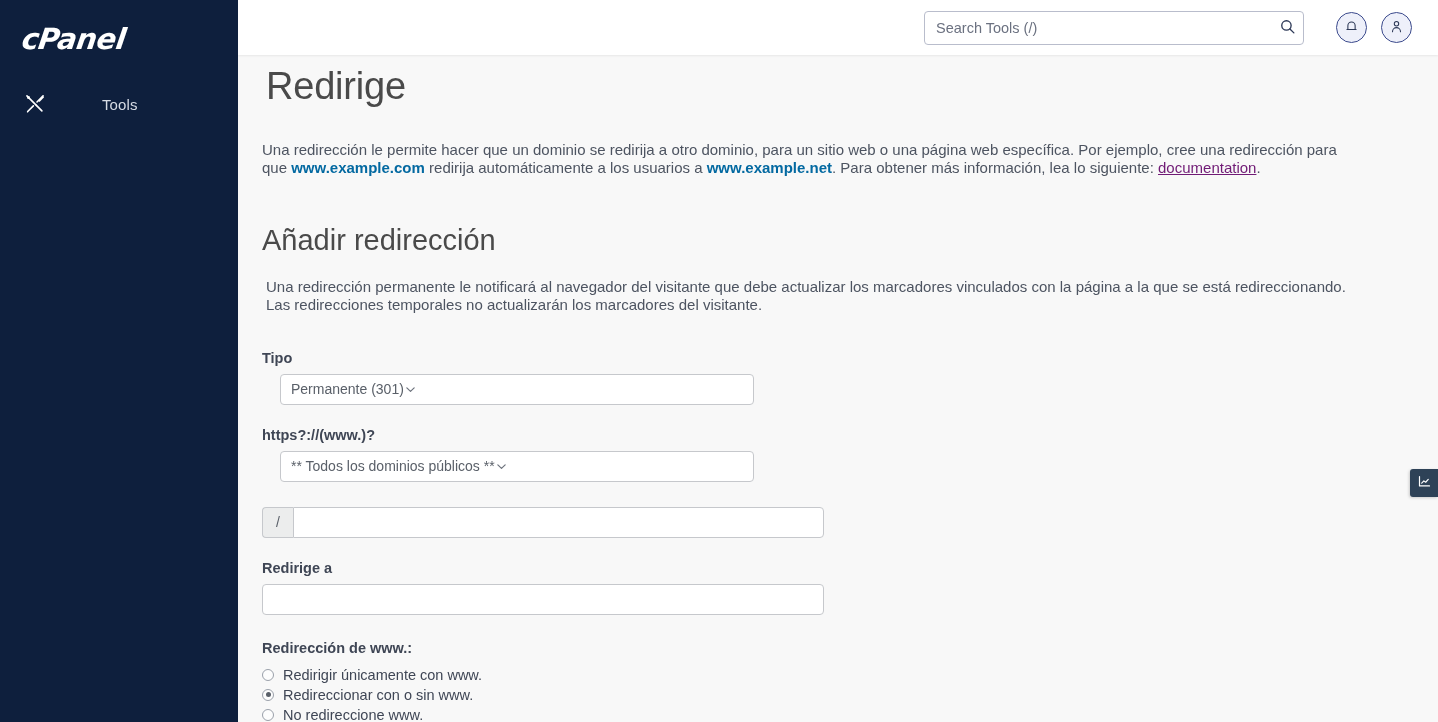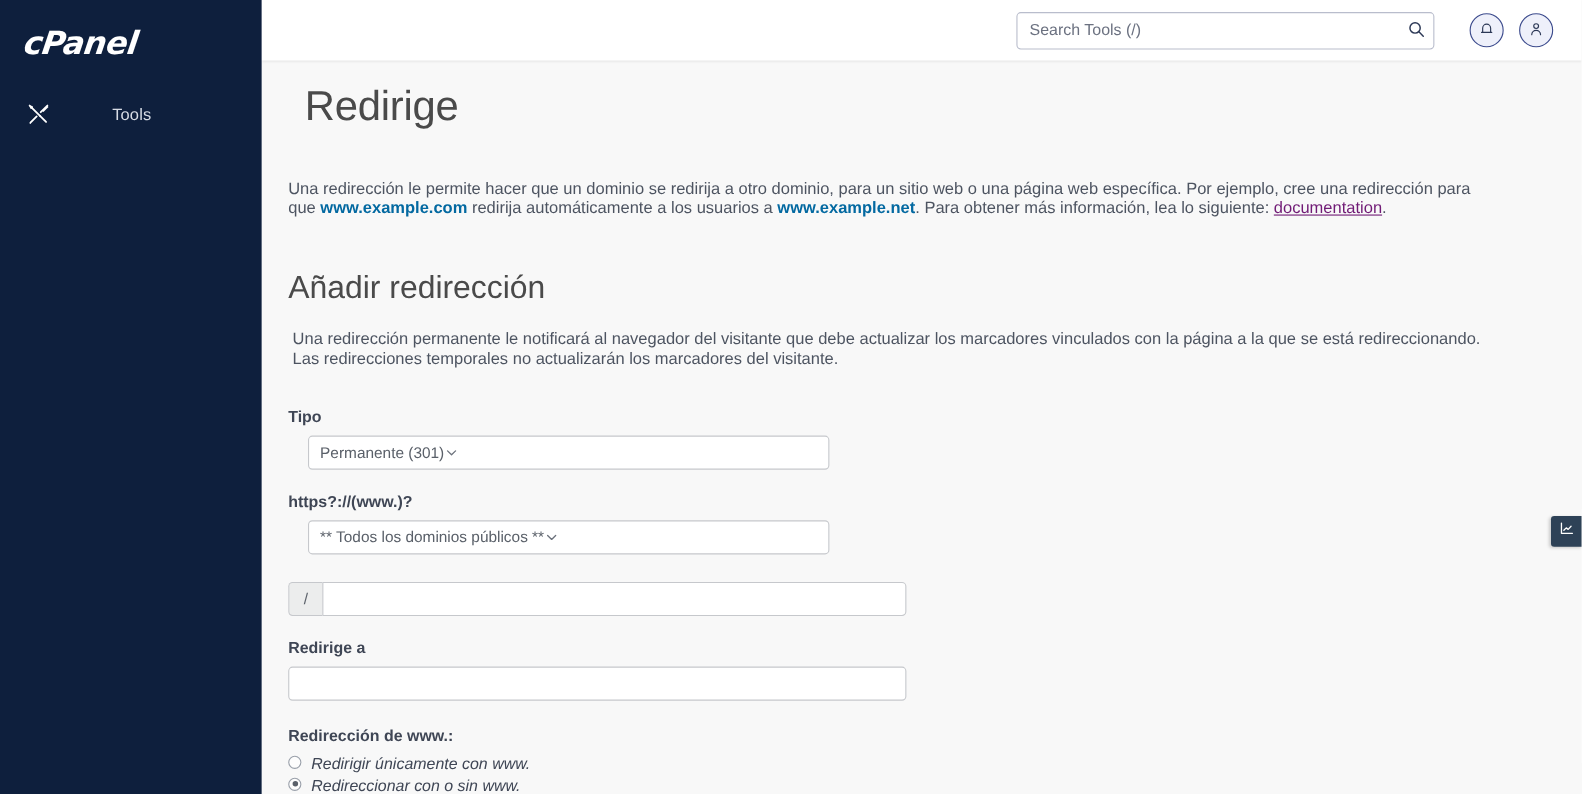--- a/index.html
+++ b/index.html
@@ -90,21 +90,21 @@
 
   
   .content {
     padding: 0 0 0 24px;
     height: 667px;
     position: relative;
     overflow: hidden;
   }
   .page-title {
     font-size: 38px; font-weight: 400; color: #4a4a4a;
-    margin: 15px; padding-top: 6px; line-height: 1.15;
+    margin: 4px; padding-top: 6px; line-height: 1.15;
     letter-spacing: -.2px;
   }
   .intro {
     margin: 0; padding-top: 28px;
     font-size: 15px; line-height: 1.23; color: #4d5461;
     max-width: 1090px;
   }
   .intro b { font-weight: 700; color: #0369a1; }
   .doc-link { color: #701a75; text-decoration: underline; cursor: pointer; }
 
@@ -162,22 +162,22 @@
     border: 1px solid #c6c8cc; border-radius: 4px;
     background: #fff; outline: none;
     font-size: 14px; color: #3f4655;
     padding: 0 9px;
     font-family: "Liberation Sans", sans-serif;
     display: block;
   }
 
   .radio-group { padding-top: 9px; }
   .radio-row {
-    display: flex; align-items: flex-start;
-    height: 20px; cursor: pointer; font-style: italic;
+    display: flex; align-items: center;
+    height: 20px; cursor: pointer;
   }
   .radio-mark {
     width: 12px; height: 12px; border-radius: 50%;
     border: 1px solid #9aa0aa; background: #fdfdfd;
     flex: 0 0 12px; position: relative; margin-right: 9px;
   }
   .radio-row.checked .radio-mark::after {
     content: ""; position: absolute;
     left: 2.5px; top: 2.5px; width: 5px; height: 5px;
     border-radius: 50%; background: #5a6069;

